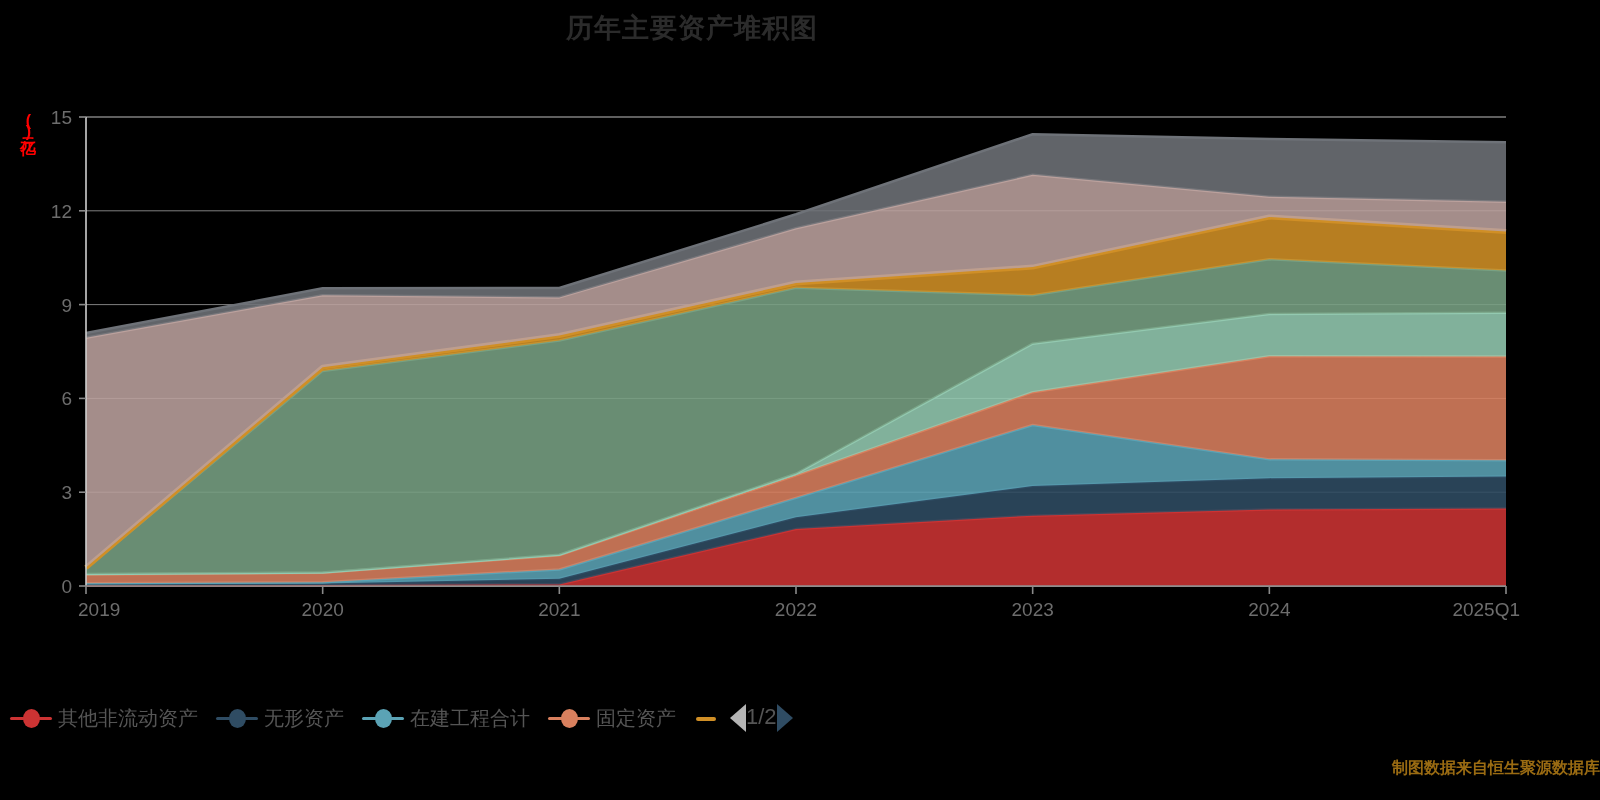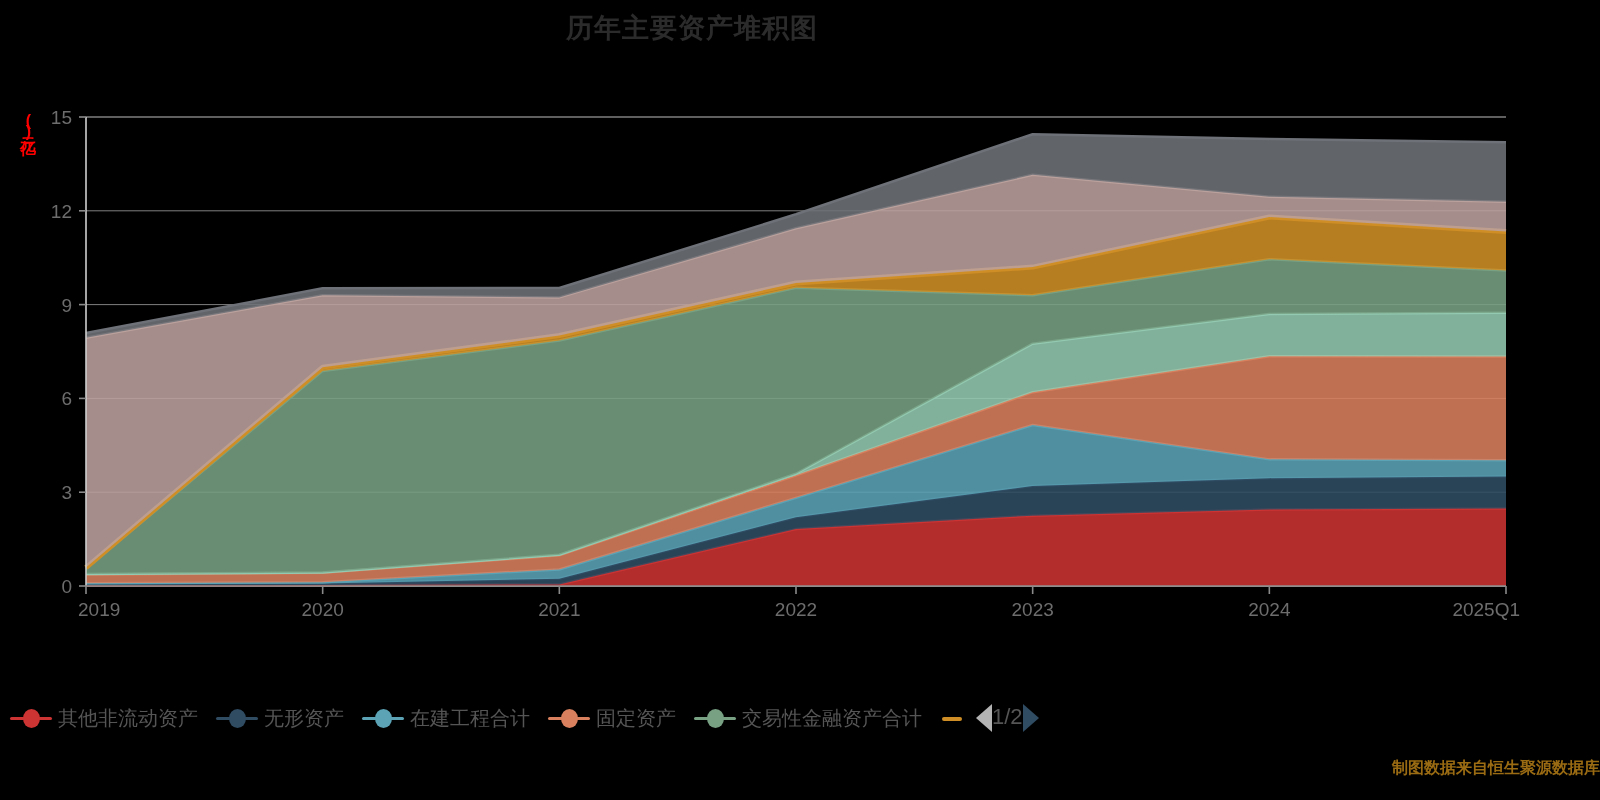--- a/index.html
+++ b/index.html
@@ -142,27 +142,20 @@
         </span>
         <span class="legend-label">在建工程合计</span>
       </div>
       <div class="legend-item">
         <span class="legend-mark">
           <span class="bar" style="background: rgb(217, 128, 94);"></span>
           <span class="dot" style="background: rgb(217, 128, 94);"></span>
         </span>
         <span class="legend-label">固定资产</span>
       </div>
-      <div class="legend-item">
-        <span class="legend-mark">
-          <span class="bar" style="background: rgb(120, 161, 131);"></span>
-          <span class="dot" style="background: rgb(120, 161, 131);"></span>
-        </span>
-        <span class="legend-label">交易性金融资产合计</span>
-      </div>
       <span class="legend-partial">
         <span class="bar" style="background: rgb(208, 143, 38);"></span>
       </span>
       <div class="pager">
         <div class="pg-arrow pg-left" style="border-right-color: rgb(180, 180, 180);"></div>
         <div class="pg-text">1/2</div>
         <div class="pg-arrow pg-right" style="border-left-color: rgb(47, 76, 99);"></div>
       </div>
     </div>
 

